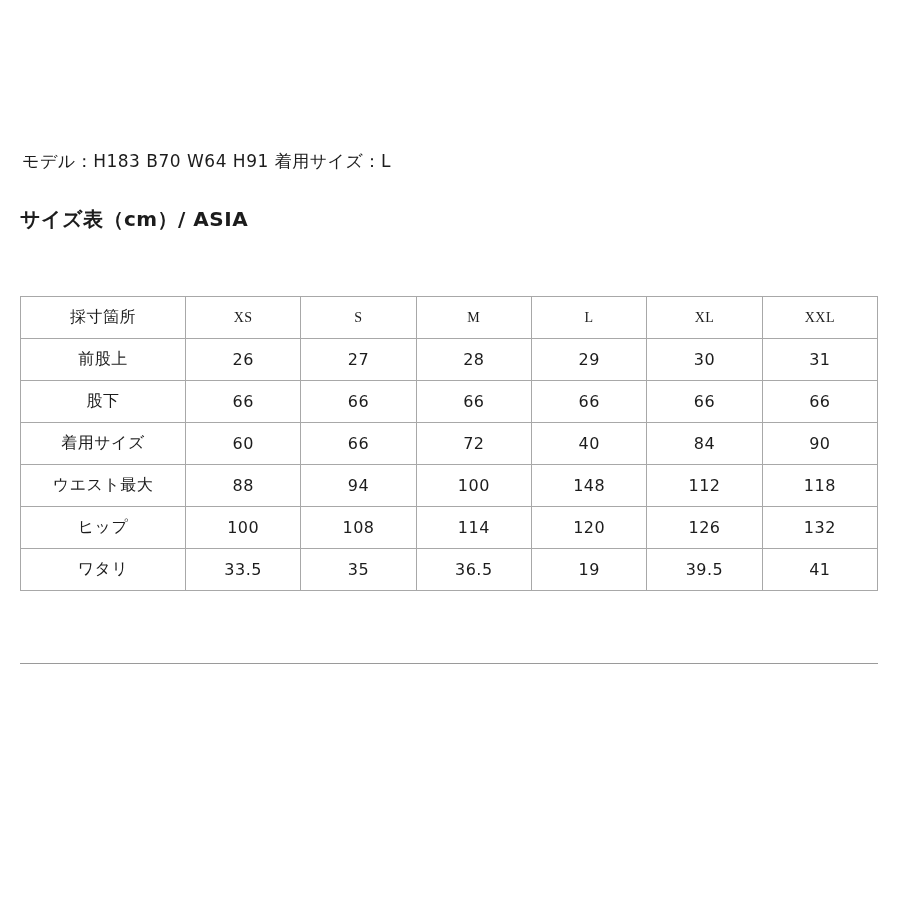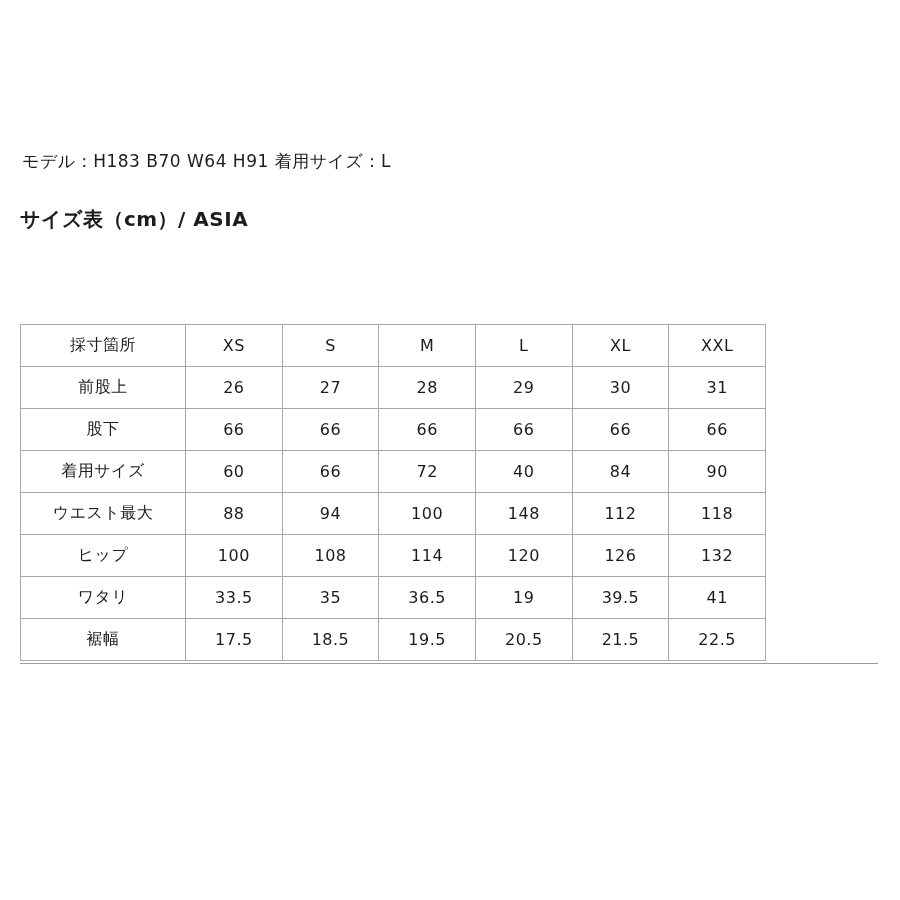--- a/index.html
+++ b/index.html
@@ -43,40 +43,40 @@
     font-weight: bold;
   }
   .table-wrap {
     position: absolute;
     left: 20px;
     top: 296px;
     width: 858px;
   }
   table.size-table {
     border-collapse: collapse;
-    width: 746px;
+    width: 858px;
     table-layout: fixed;
-    margin-top: 28px;
   }
   table.size-table td {
     border: 1px solid #a8a8a8;
     height: 41px;
     text-align: center;
     vertical-align: middle;
     font-size: 16px;
     color: #1c1c1c;
     padding: 0;
     letter-spacing: 0.5px;
   }
   table.size-table td.rowhead {
     width: 164px;
     font-size: 16px;
   }
   table.size-table td.colhead {
-    font-size: 16px;
+    font-size: 14px;
+    font-family: Liberation Serif, serif;
   }
   .bottom-rule {
     position: absolute;
     left: 20px;
     top: 663px;
     width: 858px;
     height: 0;
     border-top: 1px solid #9a9a9a;
   }
 </style>
@@ -156,28 +156,19 @@
         <tr>
           <td class="rowhead">ワタリ</td>
           <td>33.5</td>
           <td>35</td>
           <td>36.5</td>
           <td>19</td>
           <td>39.5</td>
           <td>41</td>
         </tr>
 
-        <tr>
-          <td class="rowhead">裾幅</td>
-          <td>17.5</td>
-          <td>18.5</td>
-          <td>19.5</td>
-          <td>20.5</td>
-          <td>21.5</td>
-          <td>22.5</td>
-        </tr>
       </tbody>
     </table>
   </div>
 
   <div class="bottom-rule"></div>
 
 </div>
 
 </body></html>

